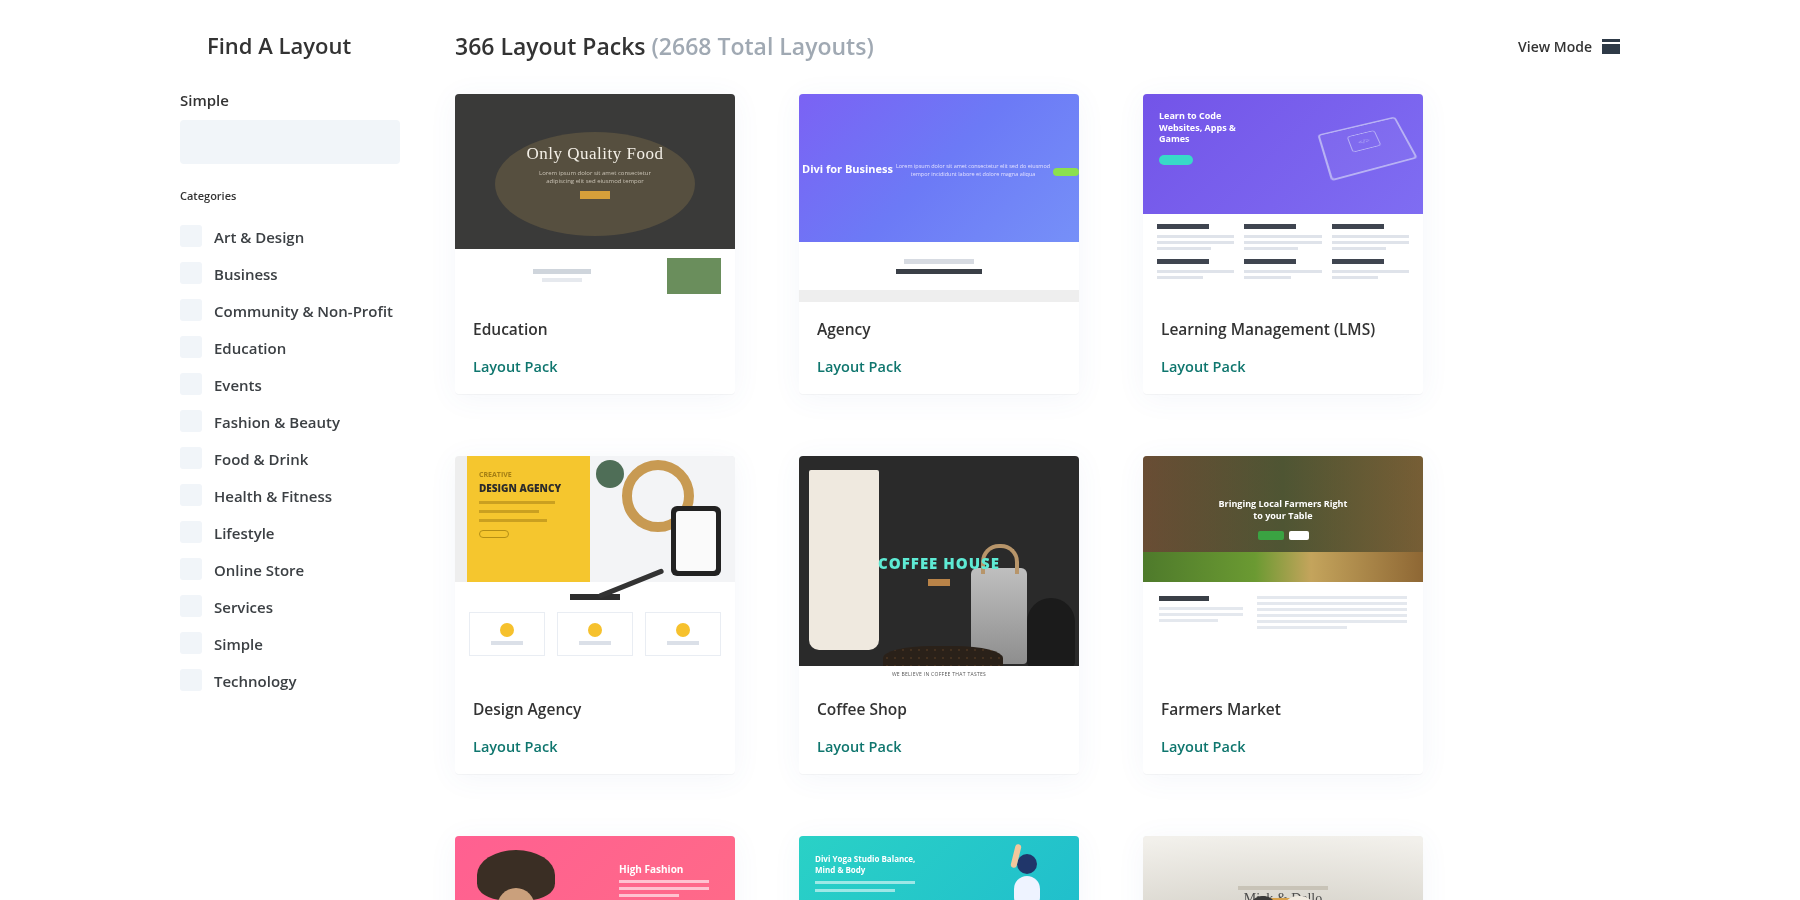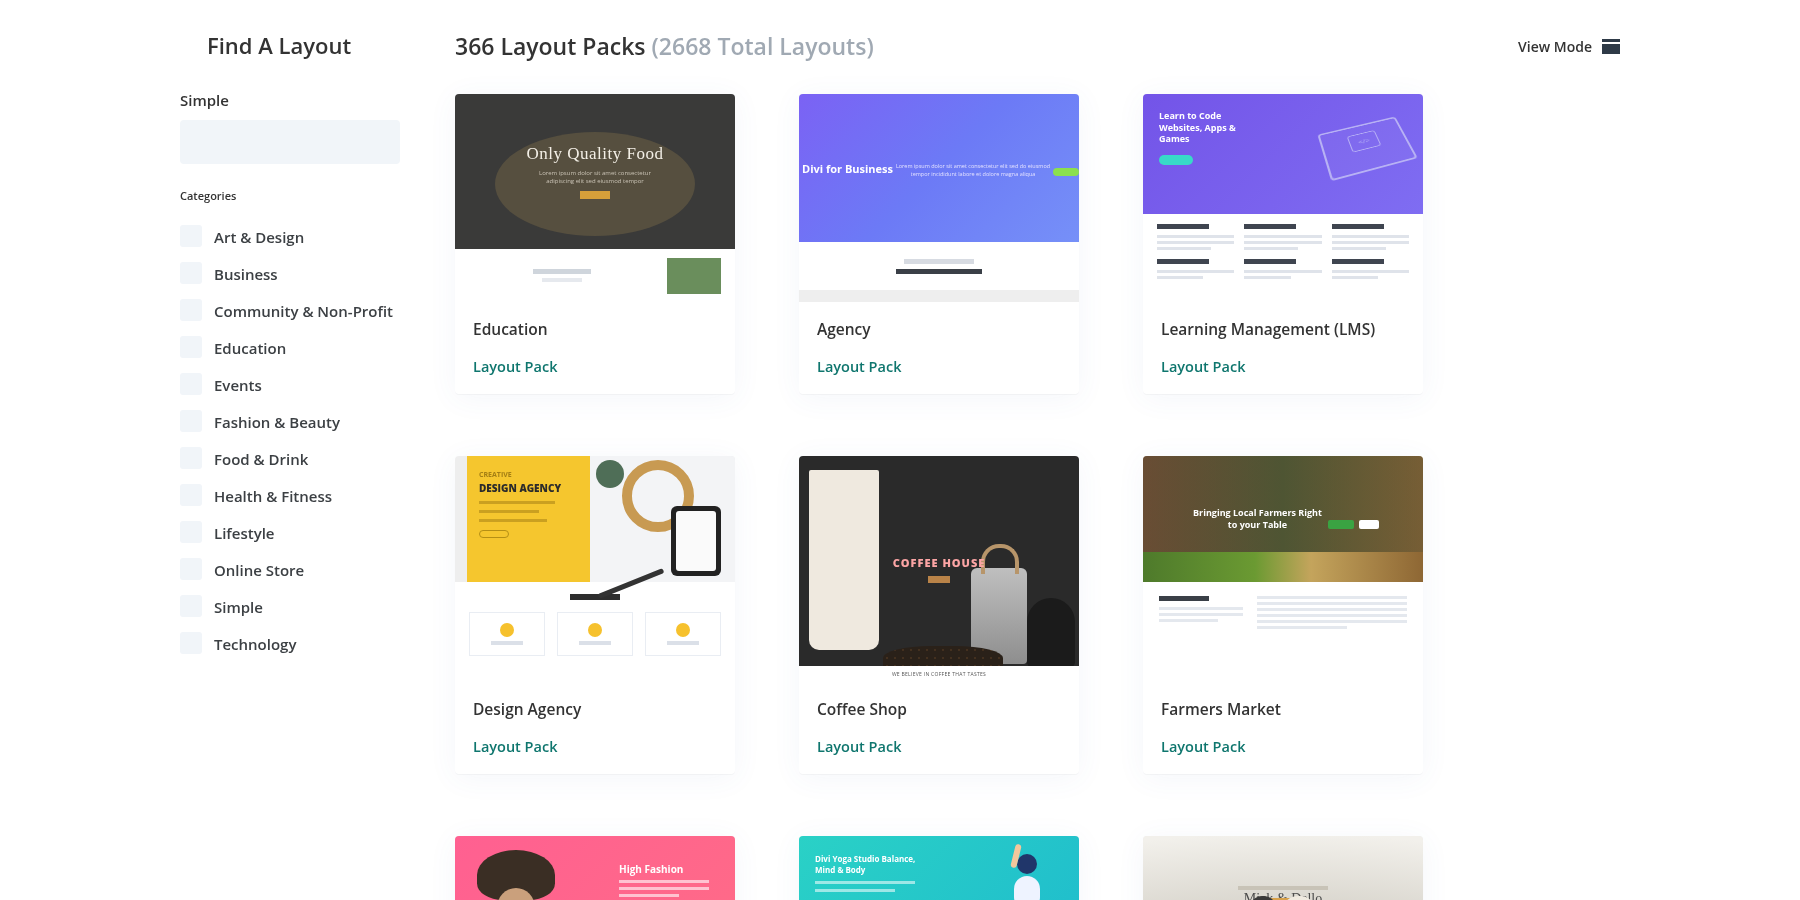--- a/index.html
+++ b/index.html
@@ -202,26 +202,26 @@
   .t-design .strip .t1{width:32px;height:4px;background:#dbe0e8;}
 
   
   .t-coffee{background:#2a2a2a;}
   .t-coffee .hero{height:226px;position:relative;display:flex;align-items:center;justify-content:center;}
   .t-coffee .bag{position:absolute;left:10px;top:14px;width:70px;height:180px;background:#efe9df;border-radius:2px 2px 10px 10px;}
   .t-coffee .grinder{position:absolute;right:52px;bottom:18px;width:56px;height:96px;background:linear-gradient(#bfbfbf,#8e8e8e);border-radius:6px 6px 4px 4px;}
   .t-coffee .grinder::before{content:"";position:absolute;top:-24px;left:10px;width:30px;height:26px;border:4px solid #b7956a;border-bottom:none;border-radius:18px 18px 0 0;}
   .t-coffee .pot{position:absolute;right:4px;bottom:14px;width:48px;height:70px;background:#1b1b1b;border-radius:24px 24px 6px 6px;}
   .t-coffee .beans{position:absolute;bottom:6px;left:84px;width:120px;height:30px;background:radial-gradient(#43301f 20%,transparent 21%) 0 0/8px 8px,#2a2119;border-radius:40% 40% 10px 10px;}
-  .t-coffee .title{position:relative;font-size:11px;font-weight:800;color:#fca5a5;letter-spacing:1px;text-align:center;}
+  .t-coffee .title{position:relative;font-size:15px;font-weight:800;color:#5eead4;letter-spacing:1px;text-align:center;}
   .t-coffee .cta{width:22px;height:7px;background:#b98348;margin:6px auto 0;}
   .t-coffee .bar{position:absolute;bottom:0;left:0;right:0;height:16px;background:#fff;text-align:center;font-size:5px;color:#555;line-height:16px;letter-spacing:.3px;}
 
   
-  .t-farm .hero{height:126px;background:linear-gradient(rgba(40,40,40,.45),rgba(40,40,40,.45)),linear-gradient(90deg,#9e6b3e,#6e7a3c,#b78a40);display:flex;flex-direction:row;align-items:center;justify-content:center;}
+  .t-farm .hero{height:126px;background:linear-gradient(rgba(40,40,40,.45),rgba(40,40,40,.45)),linear-gradient(90deg,#9e6b3e,#6e7a3c,#b78a40);display:flex;flex-direction:column;align-items:center;justify-content:center;}
   .t-farm .ht{color:#fff;font-size:9px;font-weight:700;text-align:center;width:140px;line-height:1.3;}
   .t-farm .btns{display:flex;gap:5px;margin-top:10px;}
   .t-farm .b1{width:26px;height:9px;background:#3aa342;border-radius:2px;}
   .t-farm .b2{width:20px;height:9px;background:#fff;border-radius:2px;}
   .t-farm .veg{position:absolute;bottom:0;left:0;right:0;height:30px;background:linear-gradient(90deg,#4e7a2b,#6b9a32 40%,#c4a45c 60%,#8e6734);}
   .t-farm .hero{position:relative;}
   .t-farm .strip{height:100px;background:#fff;display:flex;gap:14px;padding:14px 16px;}
   .t-farm .strip .l{flex:0 0 34%;}
   .t-farm .strip .l .h{width:50px;height:5px;background:#3a3f47;margin-bottom:6px;}
   .t-farm .strip .l .p{height:3px;background:#e4e8ee;margin-bottom:3px;}
@@ -308,20 +308,24 @@
           <span class="cat-box"></span>
           <span class="cat-label">Health &amp; Fitness</span>
         </li>
       <li class="cat-item">
           <span class="cat-box"></span>
           <span class="cat-label">Lifestyle</span>
         </li>
       <li class="cat-item">
           <span class="cat-box"></span>
           <span class="cat-label">Online Store</span>
+        </li>
+      <li class="cat-item">
+          <span class="cat-box"></span>
+          <span class="cat-label">Services</span>
         </li>
       <li class="cat-item">
           <span class="cat-box"></span>
           <span class="cat-label">Simple</span>
         </li>
       <li class="cat-item">
           <span class="cat-box"></span>
           <span class="cat-label">Technology</span>
         </li>
     </ul>

